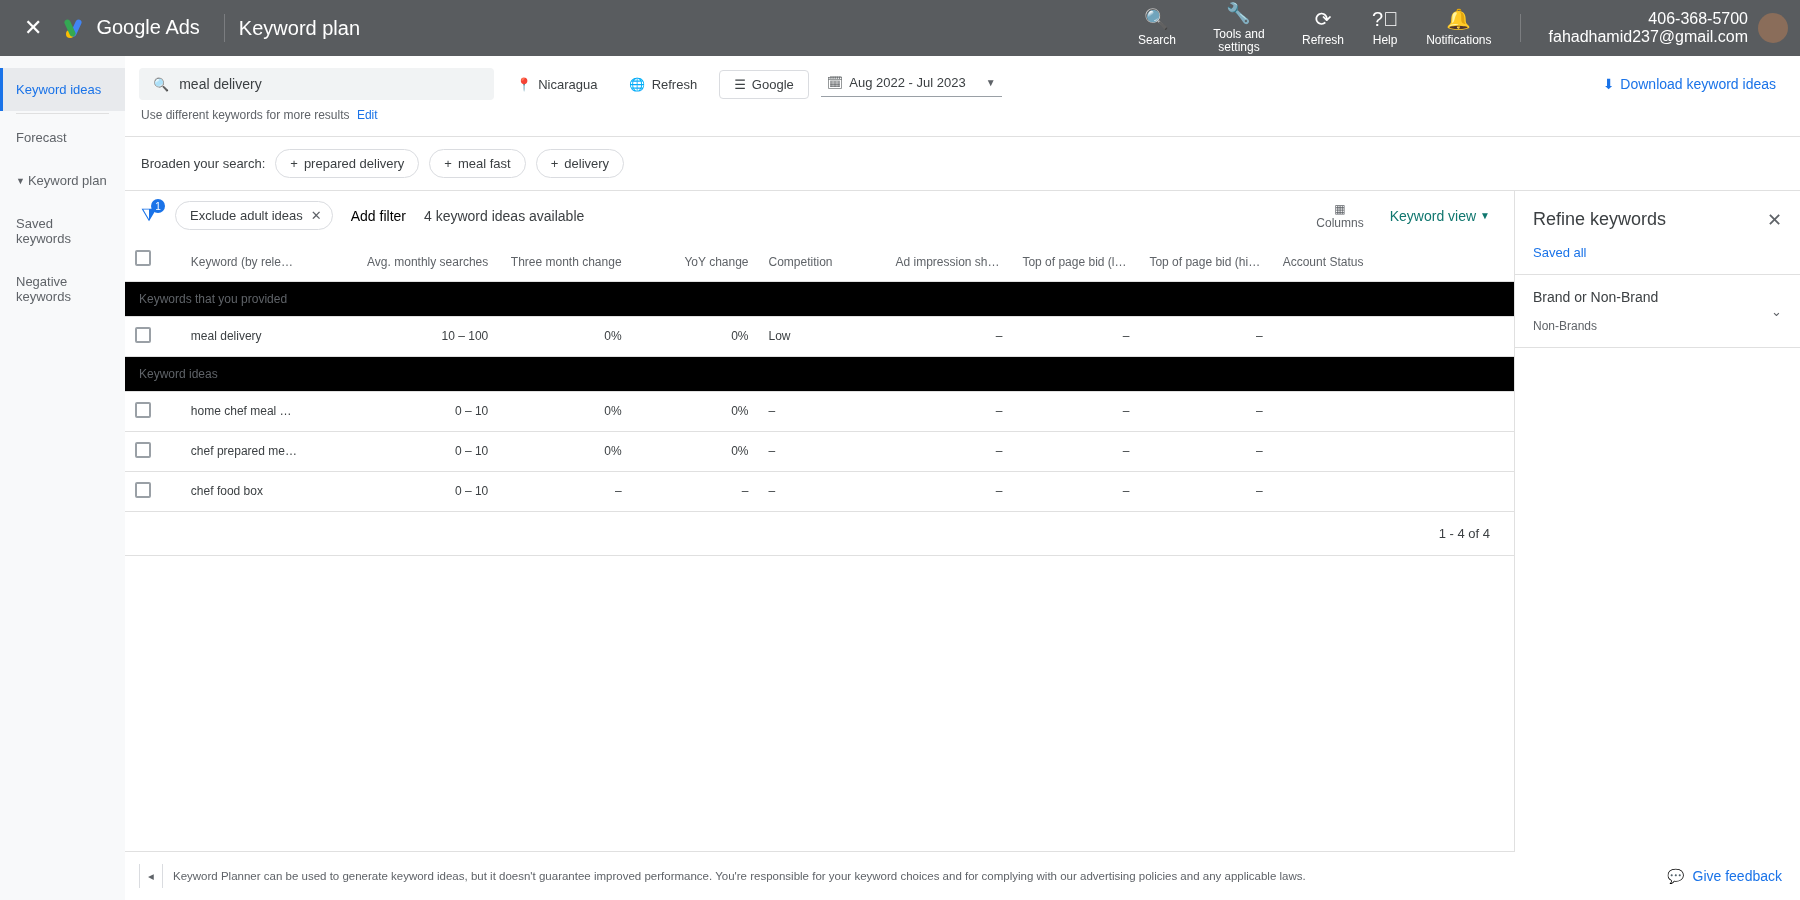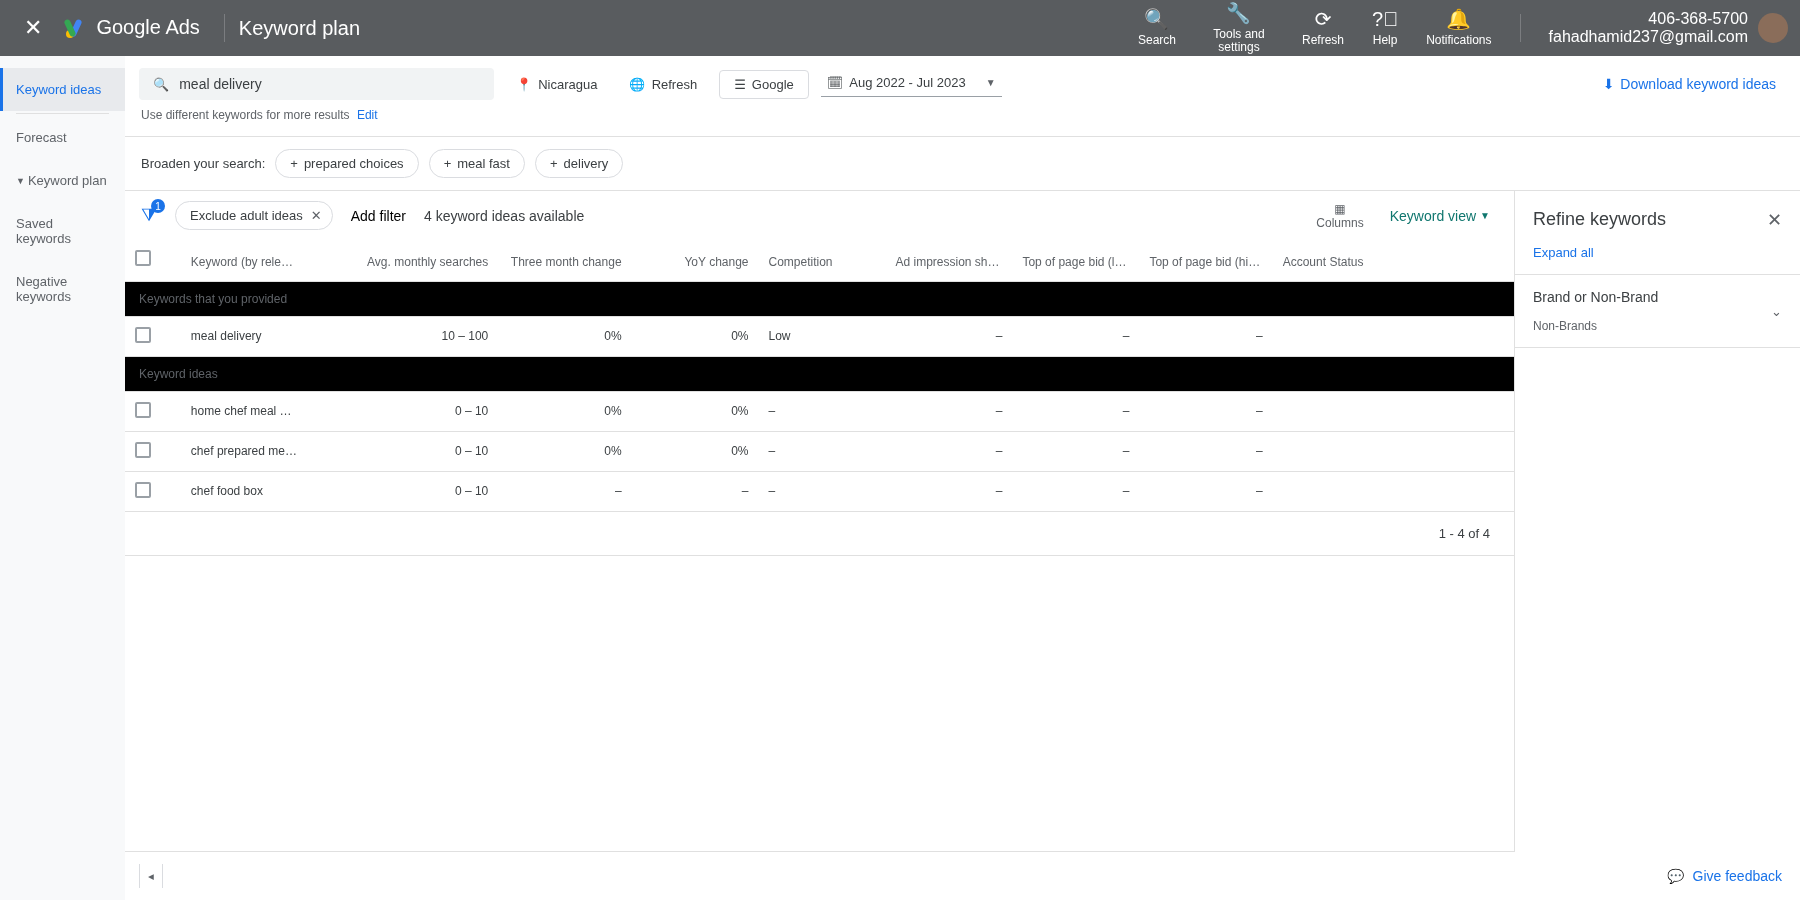--- a/index.html
+++ b/index.html
@@ -167,21 +167,21 @@
     </div>
     <div class="hint-row">
       <span>Use different keywords for more results</span>
       <a href="#">Edit</a>
     </div>
 
     <div class="broaden-row">
       <span>Broaden your search:</span>
       <span class="pill">
           <span>+</span>
-          <span>prepared choices</span>
+          <span>prepared delivery</span>
         </span>
       <span class="pill">
           <span>+</span>
           <span>meal fast</span>
         </span>
       <span class="pill">
           <span>+</span>
           <span>delivery</span>
         </span>
     </div>
@@ -292,33 +292,34 @@
             </tbody>
         </table>
         <div class="pager">1 - 4 of 4</div>
       </div>
 
       <div class="refine-panel">
         <div class="refine-header">
           <span>Refine keywords</span>
           <span class="x">✕</span>
         </div>
-        <div class="expand-all">Expand all</div>
+        <div class="expand-all">Saved all</div>
         <div class="refine-group">
           <div>
             <div class="title">Brand or Non-Brand</div>
             <div class="sub">Non-Brands</div>
           </div>
           <span class="chev">⌄</span>
         </div>
         <div class="refine-spacer"></div>
         <div class="give-feedback">
             <span>💬</span>
             <span>Give feedback</span>
           </div>
       </div>
     </div>
 
     <div class="footer-note">
       <span class="back">◂</span>
+      <span>Keyword Planner can be used to generate keyword ideas, but it doesn't guarantee improved performance. You're responsible for your keyword choices and for complying with our advertising policies and any applicable laws.</span>
     </div>
   </div>
 </div>
 
 </body></html>

